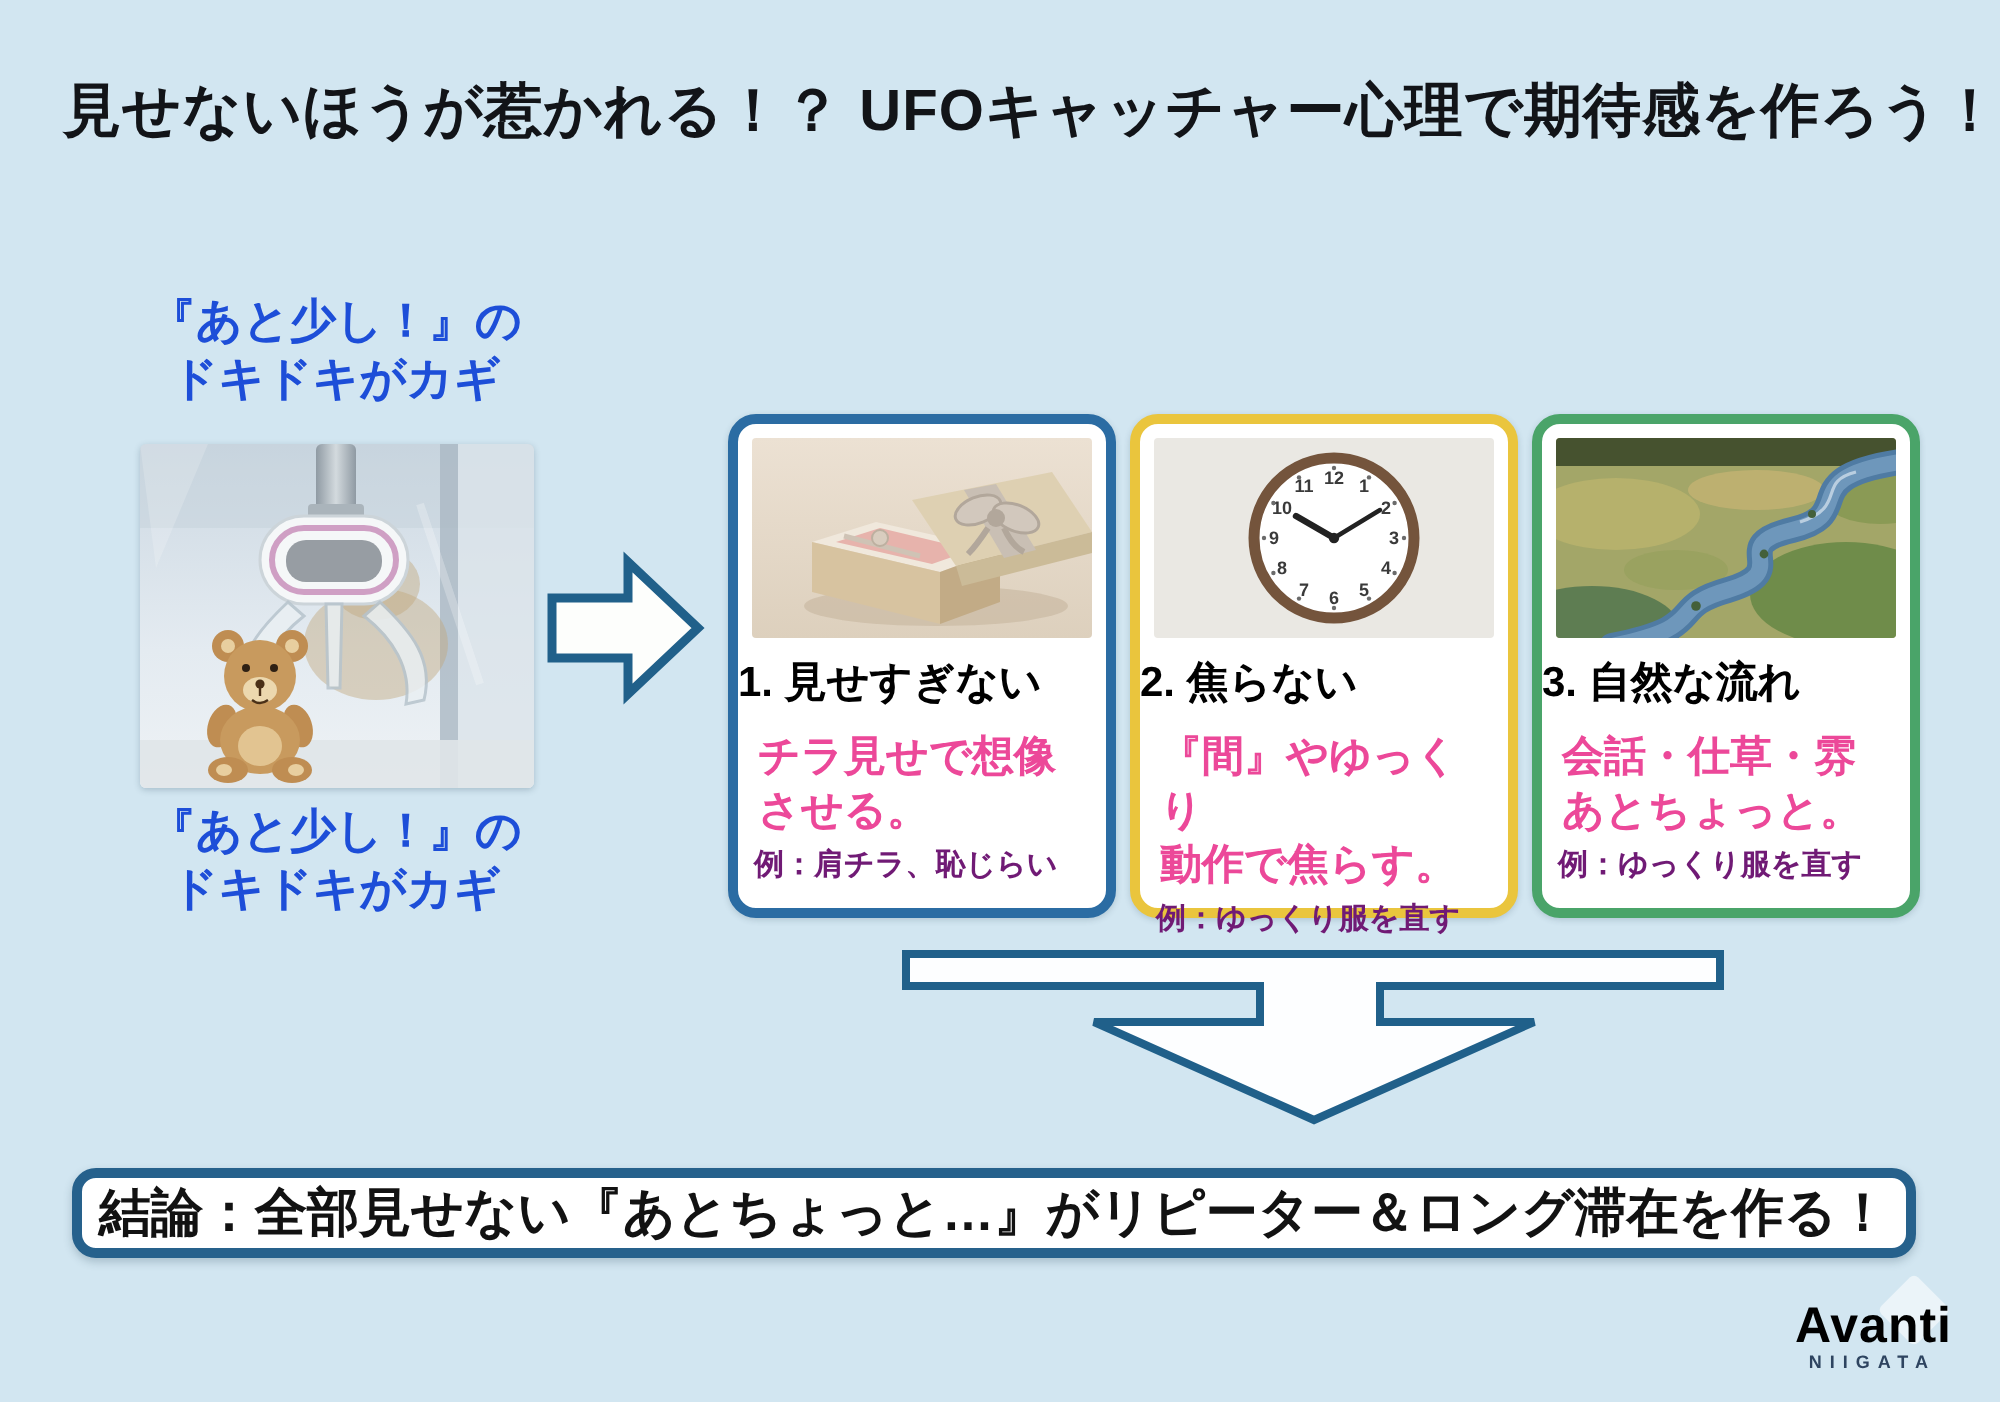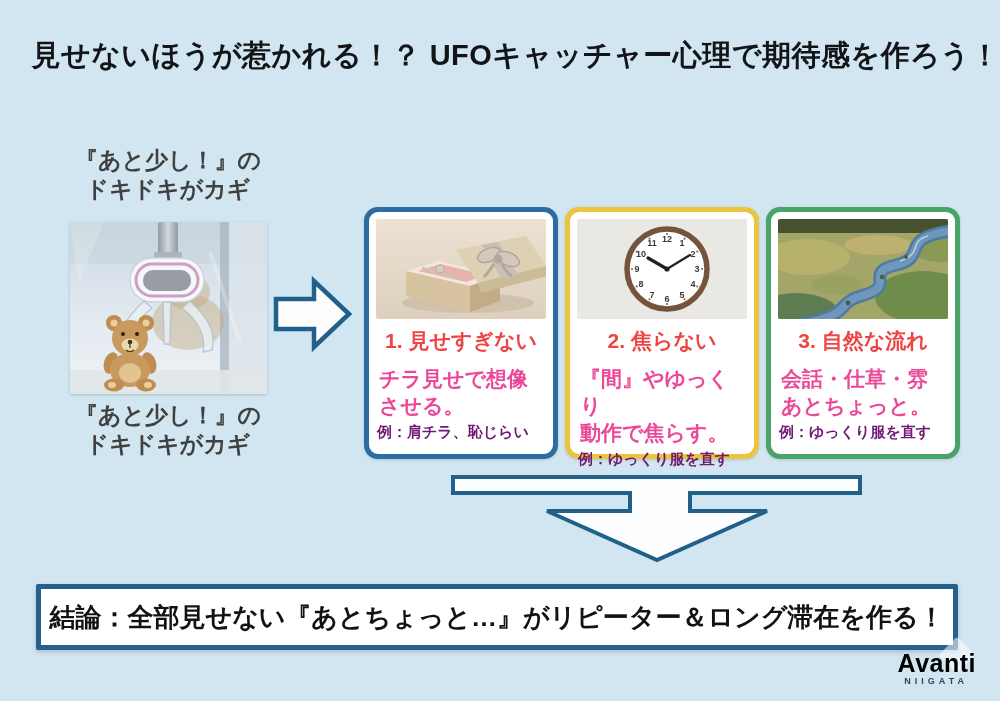--- a/index.html
+++ b/index.html
@@ -12,21 +12,21 @@
   .stage{position:absolute;inset:0;width:1000px;height:701px;}
 
   .main-title{
     position:absolute;top:36px;left:0;right:0;
     text-align:right;font-size:29px;font-weight:900;color:#121418;
     white-space:nowrap;letter-spacing:0.5px;
   }
 
   .caption{
     position:absolute;width:260px;text-align:center;
-    font-size:23px;font-weight:900;line-height:29px;color:#404040;
+    font-size:23px;font-weight:900;line-height:29px;color:#1d4ed8;
     white-space:pre-line;
   }
   .caption.top{left:38px;top:146px;}
   .caption.bottom{left:38px;top:401px;}
 
   .claw-photo{
     position:absolute;left:70px;top:222px;width:197px;height:172px;
     border-radius:3px;overflow:hidden;box-shadow:0 1px 3px rgba(40,70,90,.25);
   }
 
@@ -40,36 +40,36 @@
   .card{
     position:absolute;top:207px;width:194px;height:252px;
     background:#ffffff;border:5px solid #888;border-radius:14px;
     box-sizing:border-box;box-shadow:0 1px 3px rgba(40,70,90,.2);
   }
   .card-img{
     margin:7px 7px 0 7px;height:100px;overflow:hidden;border-radius:2px;
   }
   .card-img svg{display:block;}
   .card-title{
-    margin-top:8px;text-align:center;
-    font-size:21px;font-weight:900;color:#ef4444;white-space:nowrap;
+    margin-top:8px;
+    font-size:21px;font-weight:900;color:#000000;white-space:nowrap;
   }
   .card-body{
     margin:10px 8px 0 10px;font-size:21px;font-weight:900;line-height:27px;
     color:#ec4899;white-space:pre-line;
   }
   .card-example{
     margin:4px 4px 0 8px;font-size:15px;font-weight:900;color:#701a75;white-space:nowrap;
   }
 
   .flow-arrow-down{position:absolute;left:438px;top:472px;width:444px;height:96px;}
 
   .conclusion-box{
-    position:absolute;left:36px;top:584px;width:922px;height:66px;
-    background:#ffffff;border:5px solid #26618c;border-radius:2px;
+    position:absolute;left:36px;top:584px;width:922px;height:45px;
+    background:#ffffff;border:5px solid #26618c;border-radius:12px;
     box-sizing:border-box;display:flex;align-items:center;justify-content:center;
     box-shadow:0 2px 4px rgba(40,70,90,.25);
   }
   .conclusion-text{
     font-size:26px;font-weight:900;color:#121212;white-space:nowrap;letter-spacing:0;
   }
 
   .logo{position:absolute;right:24px;top:650px;width:140px;text-align:right;}
   .logo-diamond{
     position:absolute;right:6px;top:-8px;width:26px;height:26px;

